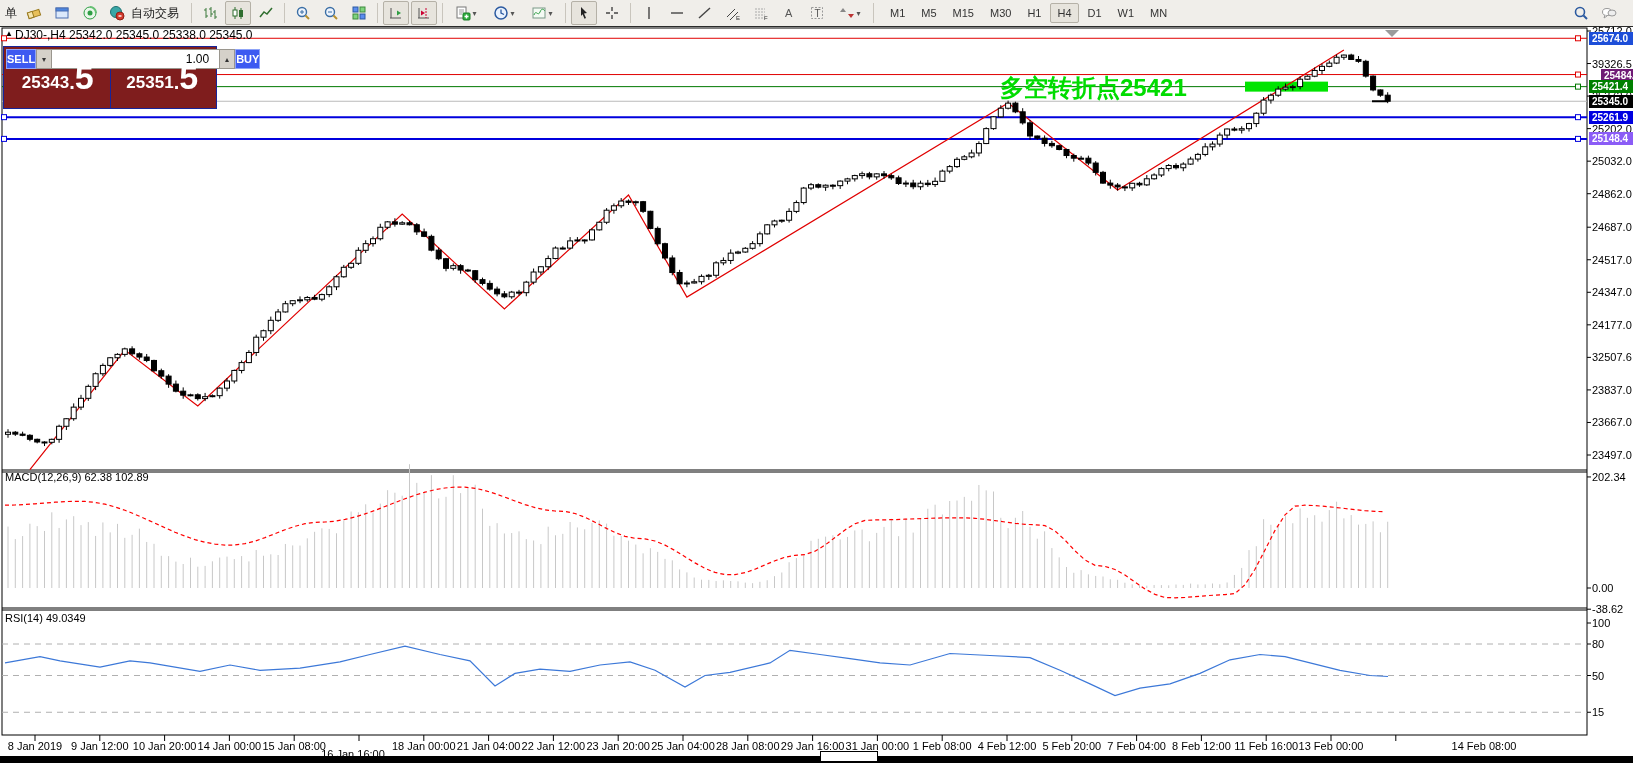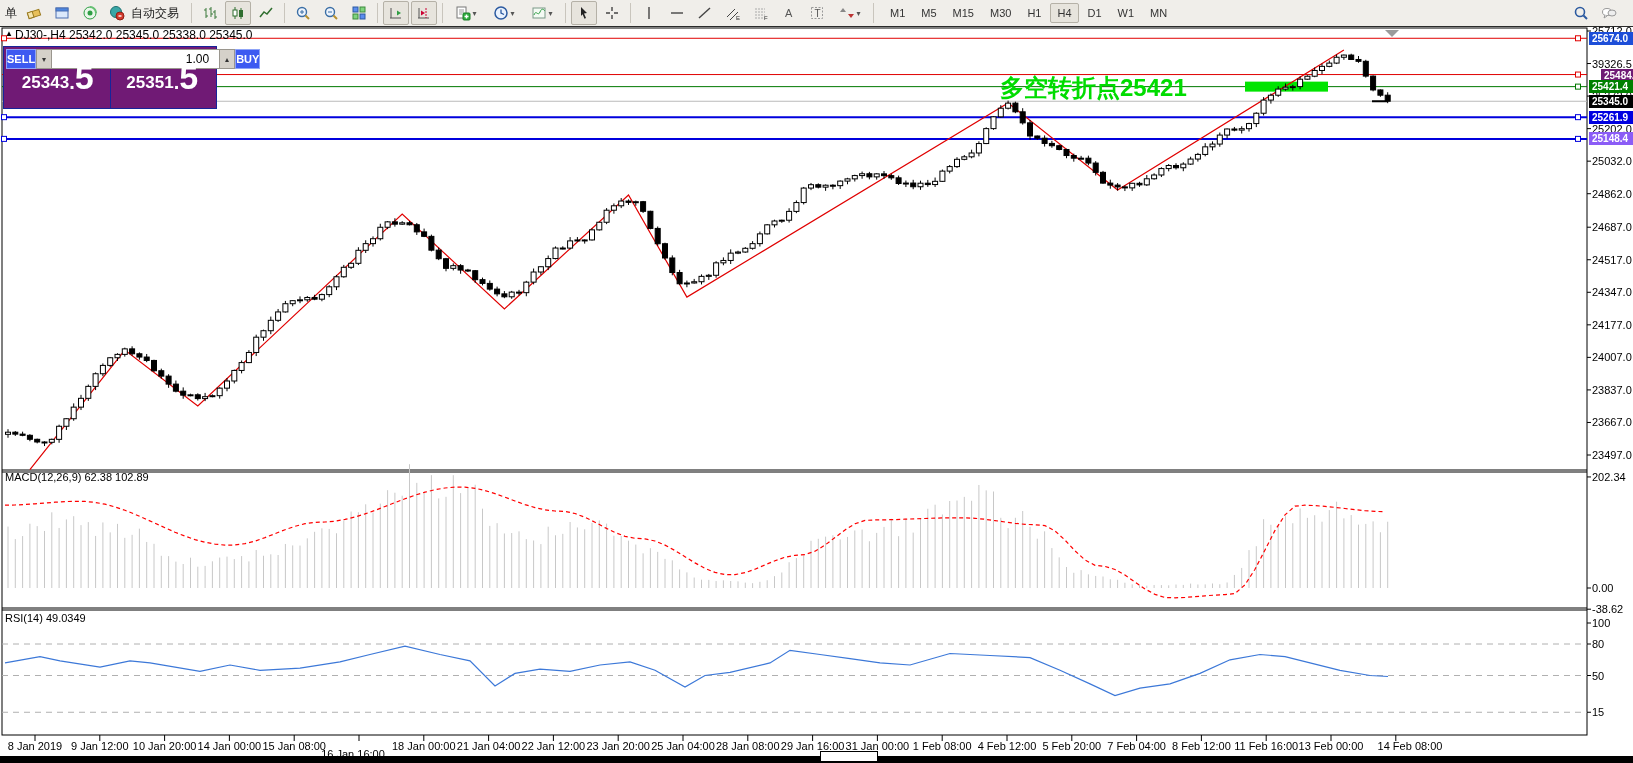--- a/index.html
+++ b/index.html
@@ -25,21 +25,21 @@
   .chart-title{position:absolute;left:15px;top:28px;font-size:12px;color:#000;z-index:2;white-space:nowrap;}
   .title-marker{position:absolute;left:5px;top:29px;font-size:8px;color:#000;z-index:2;}
   .macd-label{position:absolute;left:5px;top:471px;font-size:11px;color:#000;z-index:2;white-space:nowrap;}
   .rsi-label{position:absolute;left:5px;top:612px;font-size:11px;color:#000;z-index:2;white-space:nowrap;}
   .annotation{position:absolute;left:1000px;top:72px;font-size:24px;font-weight:bold;color:#00DC00;z-index:3;white-space:nowrap;}
   .axis-label{position:absolute;left:1591px;font-size:11px;color:#000;z-index:2;line-height:11px;white-space:nowrap;}
   .time-label{position:absolute;top:740px;font-size:11px;color:#000;z-index:2;transform:translateX(-50%);white-space:nowrap;}
   .price-tag{position:absolute;left:1589px;width:44px;height:13px;font-size:10px;font-weight:bold;color:#fff;
              line-height:13px;padding-left:3px;box-sizing:border-box;z-index:3;}
   
-  .trade-panel{position:absolute;left:3px;top:46px;width:214px;height:63px;background:#701a75;
+  .trade-panel{position:absolute;left:3px;top:46px;width:214px;height:63px;background:#7f1d1d;
                border:1px solid #16249a;box-sizing:border-box;z-index:6;padding:2px;}
   .panel-top{display:flex;height:20px;}
   .pbtn{background:#3d5af1;border:1px solid #8fa4f7;color:#fff;font-size:11px;font-weight:bold;
         display:flex;align-items:center;justify-content:center;box-sizing:border-box;}
   .sellbtn,.buybtn{width:46px;height:20px;}
   .vol-strip{flex:1;display:flex;background:#d5d1c9;border:1px solid #9a968e;box-sizing:border-box;}
   .spin{width:14px;background:#d5d1c9;border-right:1px solid #9a968e;font-size:8px;color:#333;
         display:flex;align-items:center;justify-content:center;}
   .spin.up{border-right:none;border-left:1px solid #9a968e;}
   .vol-input{flex:1;background:#fff;border:none;font-size:12px;text-align:right;padding-right:10px;
@@ -949,21 +949,21 @@
 <div class="axis-label" style="top: 26px; left: 1592px;">25712.0</div>
 <div class="axis-label" style="top: 58.5421px; left: 1592px;">39326.5</div>
 <div class="axis-label" style="top: 91.0842px; left: 1592px;">25372.0</div>
 <div class="axis-label" style="top: 123.626px; left: 1592px;">25202.0</div>
 <div class="axis-label" style="top: 156.168px; left: 1592px;">25032.0</div>
 <div class="axis-label" style="top: 188.711px; left: 1592px;">24862.0</div>
 <div class="axis-label" style="top: 222.21px; left: 1592px;">24687.0</div>
 <div class="axis-label" style="top: 254.752px; left: 1592px;">24517.0</div>
 <div class="axis-label" style="top: 287.294px; left: 1592px;">24347.0</div>
 <div class="axis-label" style="top: 319.836px; left: 1592px;">24177.0</div>
-<div class="axis-label" style="top: 352.378px; left: 1592px;">24007.0</div>
+<div class="axis-label" style="top: 352.378px; left: 1592px;">32507.6</div>
 <div class="axis-label" style="top: 384.92px; left: 1592px;">23837.0</div>
 <div class="axis-label" style="top: 417.462px; left: 1592px;">23667.0</div>
 <div class="axis-label" style="top: 450.005px; left: 1592px;">23497.0</div>
 <div class="axis-label" style="top: 471.946px; left: 1592px;">202.34</div>
 <div class="axis-label" style="top: 583px; left: 1592px;">0.00</div>
 <div class="axis-label" style="top: 604.196px; left: 1592px;">-38.62</div>
 <div class="axis-label" style="top: 618px; left: 1592px;">100</div>
 <div class="axis-label" style="top: 639px; left: 1592px;">80</div>
 <div class="axis-label" style="top: 670.5px; left: 1592px;">50</div>
 <div class="axis-label" style="top: 707.25px; left: 1592px;">15</div>
@@ -987,13 +987,13 @@
 <div class="time-label" style="top: 740px; left: 747.8px;">28 Jan 08:00</div>
 <div class="time-label" style="top: 740px; left: 812.6px;">29 Jan 16:00</div>
 <div class="time-label" style="top: 740px; left: 877.4px;">31 Jan 00:00</div>
 <div class="time-label" style="top: 740px; left: 942.2px;">1 Feb 08:00</div>
 <div class="time-label" style="top: 740px; left: 1007px;">4 Feb 12:00</div>
 <div class="time-label" style="top: 740px; left: 1071.8px;">5 Feb 20:00</div>
 <div class="time-label" style="top: 740px; left: 1136.6px;">7 Feb 04:00</div>
 <div class="time-label" style="top: 740px; left: 1201.4px;">8 Feb 12:00</div>
 <div class="time-label" style="top: 740px; left: 1266.2px;">11 Feb 16:00</div>
 <div class="time-label" style="top: 740px; left: 1331px;">13 Feb 00:00</div>
-<div class="time-label" style="top: 740px; left: 1398px; padding-left: 24px;">14 Feb 08:00</div>
+<div class="time-label" style="top: 740px; left: 1472px; padding-left: 24px;">14 Feb 08:00</div>
 
 </body></html>

